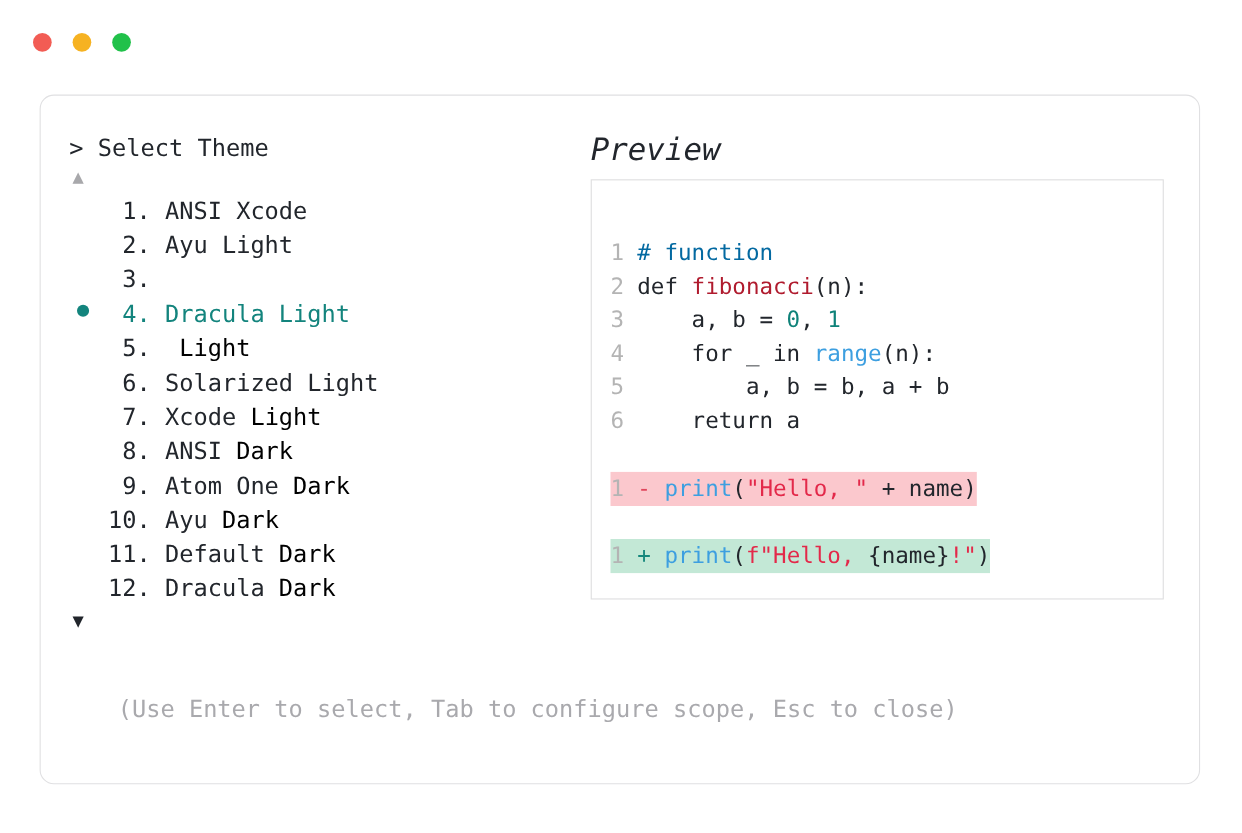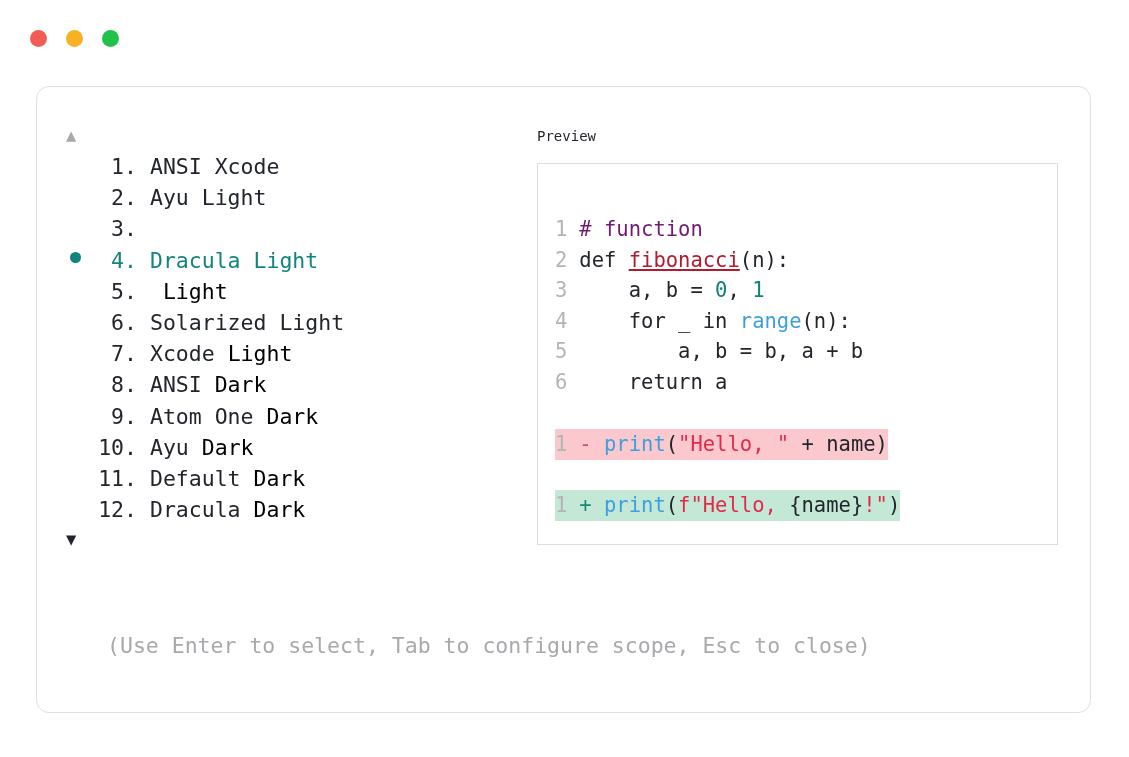--- a/index.html
+++ b/index.html
@@ -76,24 +76,25 @@
   }
 
   .prompt-line {
     font-size: 21.5px;
     line-height: 26px;
     color: #22262c;
     letter-spacing: 0px;
     white-space: pre;
   }
   .section-title {
-    font-size: 14px;
+    font-size: 28px;
     line-height: 26px;
     color: #22262c;
     white-space: pre;
+    font-style: italic;
   }
 
   .scroll-arrow {
     font-size: 17px;
     line-height: 24px;
     height: 24px;
     padding-left: 3px;
     color: #a8a8ab;
     user-select: none;
   }
@@ -183,23 +184,23 @@
     line-height: 30.6px;
     white-space: pre;
   }
   .code-line { white-space: pre; height: 30.6px; }
   .ln {
     color: #b4b4b4;
     display: inline-block;
     width: 12px;
     text-align: right;
   }
-  .tok-comment { color: #701a75; margin-top: 48px; }
+  .tok-comment { color: #0369a1; margin-top: 48px; }
   .tok-kw      { color: #22262c; text-align: right; }
-  .tok-fn      { color: #b01b2e; text-decoration: underline; }
+  .tok-fn      { color: #b01b2e; }
   .tok-plain   { color: #22262c; }
   .tok-num     { color: #0f8279; }
   .tok-builtin { color: #3d9fe0; }
   .tok-str     { color: #e3294a; }
 
   .diff {
     position: absolute;
     left: 17px;
     top: 265px;
     font-size: 20.5px;
@@ -232,20 +233,21 @@
     <span class="dot dot-red"></span>
     <span class="dot dot-yellow"></span>
     <span class="dot dot-green"></span>
   </div>
 
   <div class="card">
     <div class="body-cols">
 
       <div class="left-col">
 
+        <div class="prompt-line"><span>&gt;</span> <span>Select Theme</span></div>
 
         <div class="scroll-arrow up">▲</div>
 
         <div class="theme-list">
 
         <div class="theme-row"><span class="bullet-cell"></span><span class="num-cell">1.</span><span class="dotspace"> </span><span class="name-cell">ANSI Xcode</span></div>
             <div class="theme-row"><span class="bullet-cell"></span><span class="num-cell">2.</span><span class="dotspace"> </span><span class="name-cell">Ayu Light</span></div>
             <div class="theme-row"><span class="bullet-cell"></span><span class="num-cell">3.</span><span class="dotspace"> </span></div>
             <div class="theme-row selected"><span class="bullet-cell"><span class="bullet"></span></span><span class="num-cell">4.</span><span class="dotspace"> </span><span class="name-cell">Dracula Light</span></div>
             <div class="theme-row"><span class="bullet-cell"></span><span class="num-cell">5.</span><span class="dotspace"> </span><span class="variant-dim"> Light</span></div>

